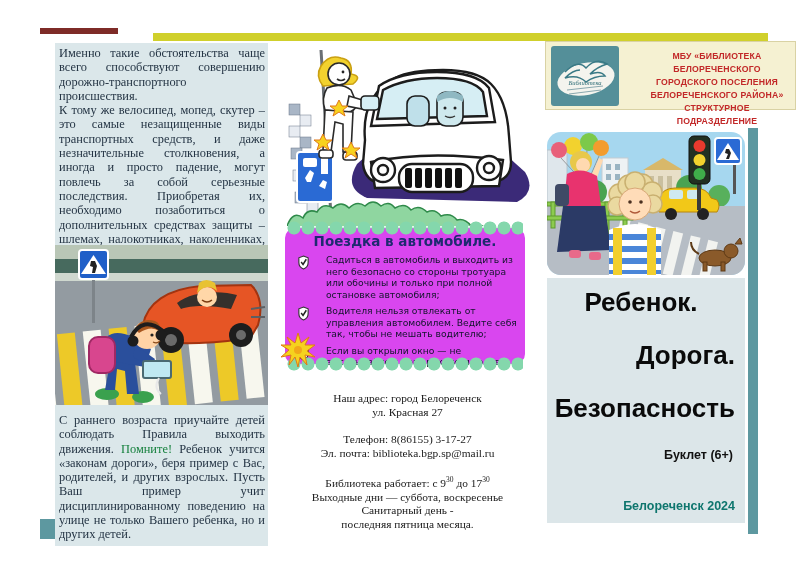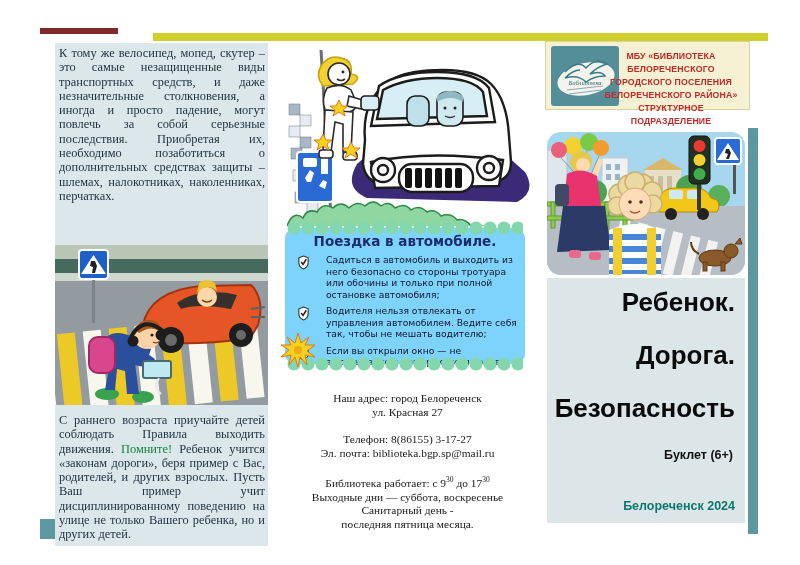--- a/index.html
+++ b/index.html
@@ -18,70 +18,71 @@
   .left-text{position:absolute;left:4px;right:3px;font-size:12.4px;line-height:14.3px;
              text-align:justify;color:#243444;}
   .lt-top{top:3px;}
   .lt-bottom{top:370px;}
   .left-text p{margin:0;}
   .hl-red{color:#15803d;}
   .left-illus{position:absolute;left:0;top:202px;width:213px;height:160px;}
 
   
   .mid-illus{left:287px;top:44px;width:243px;height:182px;}
-  .bubble{left:285px;top:228px;width:240px;height:136px;background:#7dd3fc;border-radius:10px;}
+  .bubble{left:285px;top:228px;width:240px;height:136px;background:#d946ef;border-radius:10px;}
   .bubble::before,.bubble::after{content:'';position:absolute;left:2px;right:2px;height:14px;
      background-image:radial-gradient(circle at 7px 7px,#84d7ac 6.2px,rgba(0,0,0,0) 6.8px);
      background-size:14px 14px;background-repeat:repeat-x;}
   .bubble::before{top:-7px;}
   .bubble::after{bottom:-7px;}
   .bubble-title{margin:5px 0 3px;text-align:center;font:bold 13.5px/16px "DejaVu Sans",sans-serif;
                 color:#1e2a70;}
   .bubble-body{padding:0 8px 0 12px;font:9.2px/11.5px "DejaVu Sans",sans-serif;color:#10142a;}
   .rule{display:flex;gap:16px;margin-top:5px;align-items:flex-start;}
   .rule svg{flex:0 0 auto;margin-top:1px;}
   .starburst{left:281px;top:333px;width:34px;height:34px;z-index:5;}
 
   .contact{left:285px;top:392px;width:245px;text-align:center;font-size:11.4px;
            line-height:13.5px;color:#1a1a1a;}
   .contact p{margin:0;}
   .gap-a{margin-bottom:14px !important;}
   .gap-b{margin-bottom:17px !important;}
   .contact sup{font-size:7.5px;vertical-align:super;line-height:0;}
 
   
-  .hdr{left:545px;top:41px;width:205px;height:69px;background:#f5f1d2;border:1px solid #d9d2a4;
+  .hdr{left:545px;top:41px;width:251px;height:69px;background:#f5f1d2;border:1px solid #d9d2a4;
        box-sizing:border-box;}
   .logo-box{position:absolute;left:5px;top:4px;width:68px;height:60px;}
   .logo-script{position:absolute;left:0;top:33px;width:100%;text-align:center;
                font:italic 6.5px/7px "Liberation Serif",serif;color:#2a6a74;}
   .org-text{position:absolute;right:5px;top:8px;width:146px;text-align:center;
             font:bold 8.7px/13px "Liberation Sans",sans-serif;color:#c22828;letter-spacing:.2px;}
   .right-illus{left:547px;top:132px;width:198px;height:143px;border-radius:14px;overflow:hidden;}
   .title-panel{left:547px;top:278px;width:198px;height:245px;background:#dce6e9;}
   .title-line{text-align:right;padding-right:10px;font:bold 26px/32px "Liberation Sans",sans-serif;
               color:#0a0a0a;margin:0 0 21px 0;}
-  .title-panel .first{margin-top:8px;}
+  .title-panel .first{margin-top:8px;text-align:center;}
   .subtitle{text-align:right;padding-right:12px;font:bold 12.5px "Liberation Sans",sans-serif;
             color:#111;margin-top:24px;padding-left:32px;}
   .panel-footer{position:absolute;right:10px;bottom:10px;font:bold 12.5px "Liberation Sans",sans-serif;
                 color:#0f766e;}
 </style>
 </head>
 <body>
 
 <div class="page">
 
   <div class="abs bar-maroon"></div>
   <div class="abs bar-yellow"></div>
   <div class="abs teal-square"></div>
   <div class="abs teal-vbar"></div>
 
   <div class="abs left-panel">
     <div class="left-text lt-top">
+      <p>Именно такие обстоятельства чаще всего способствуют совершению дорожно-транспортного происшествия.</p>
       <p>К тому же велосипед, мопед, скутер – это самые незащищенные виды транспортных средств, и даже незначительные столкновения, а иногда и просто падение, могут повлечь за собой серьезные последствия. Приобретая их, необходимо позаботиться о дополнительных средствах защиты – шлемах, налокотниках, наколенниках, перчатках.</p>
     </div>
 
     <svg class="left-illus" viewBox="0 0 213 160">
       <rect width="213" height="160" fill="#939ba1"></rect>
       <rect width="213" height="16" fill="#b9c6b6"></rect>
       <rect y="14" width="213" height="14" fill="#476a5e"></rect>
       <rect y="28" width="213" height="8" fill="#cfd8cf"></rect>
       <rect y="36" width="213" height="124" fill="#939ba1"></rect>
       <g transform="translate(-24,92) rotate(-6)">

